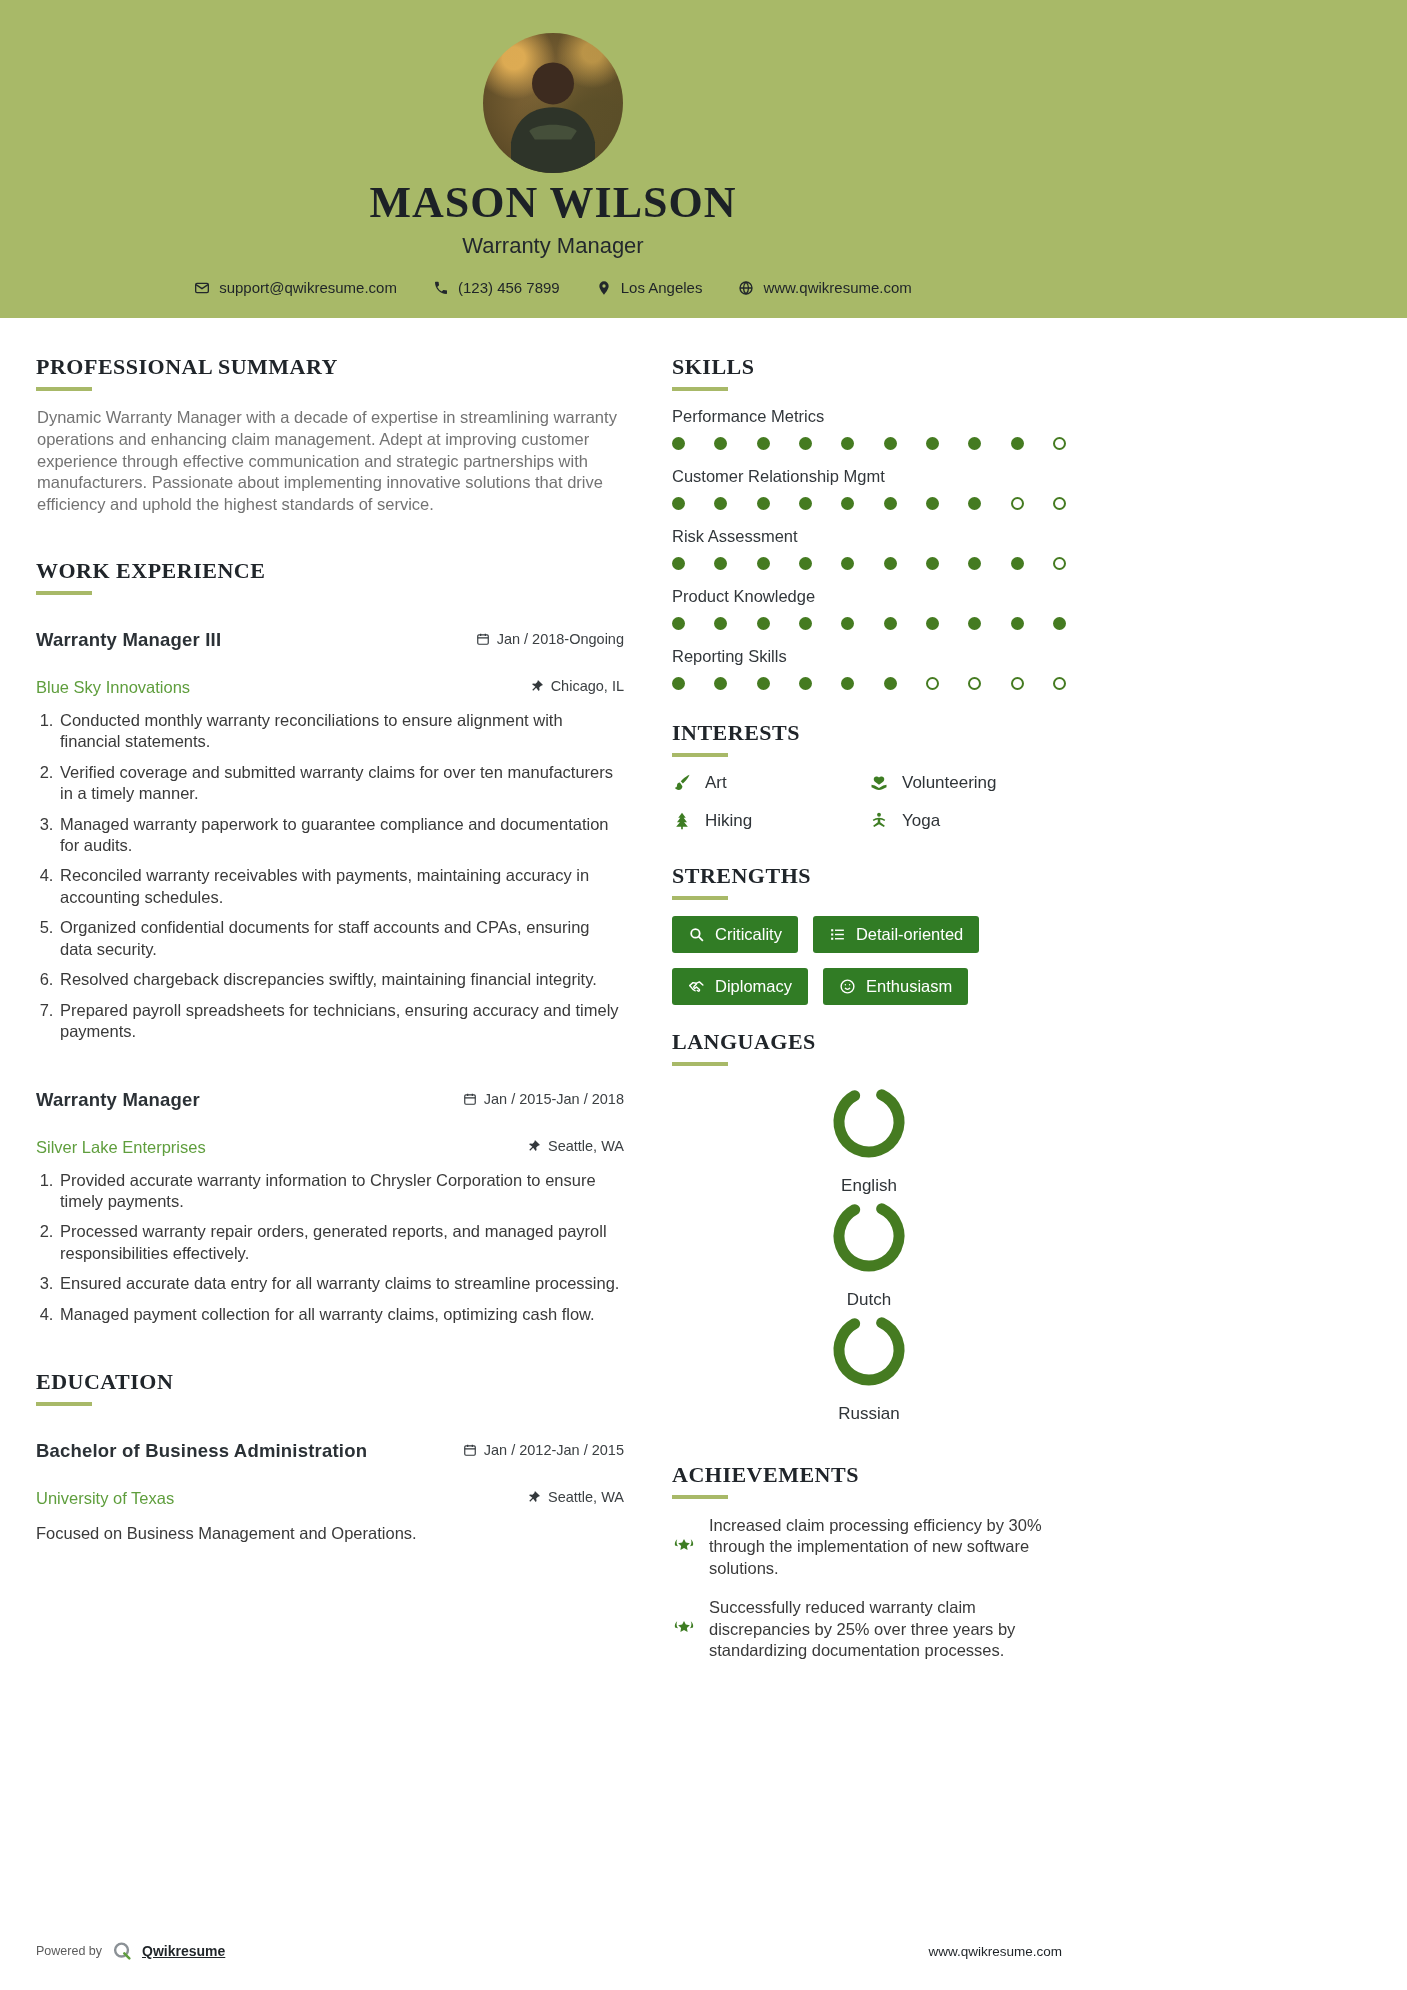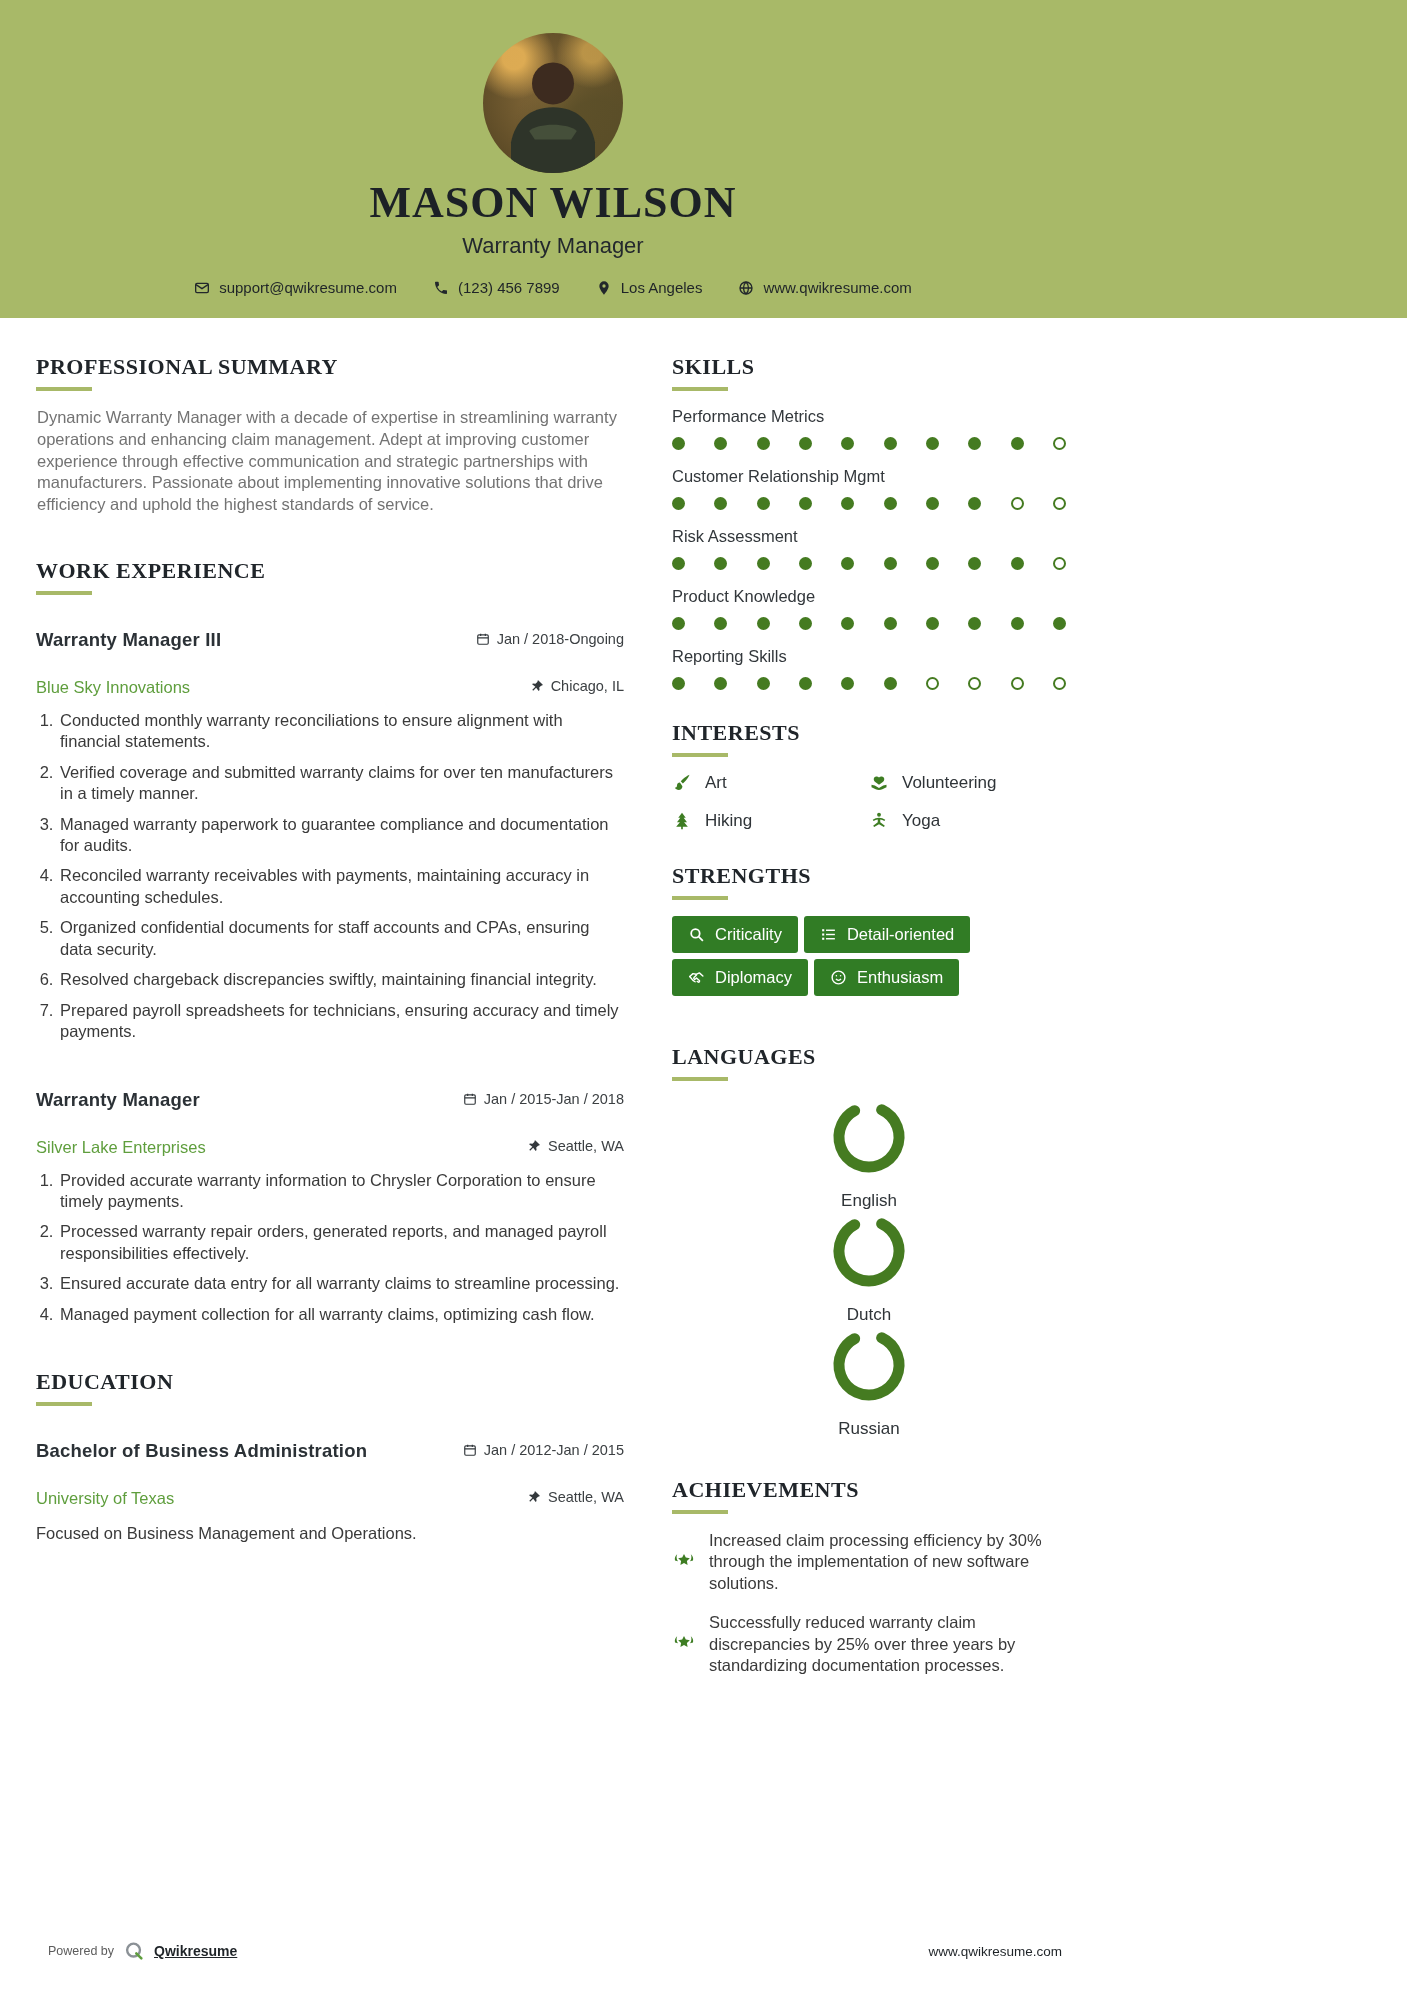--- a/index.html
+++ b/index.html
@@ -64,41 +64,41 @@
   .dot.filled { background:#457b21; }
   .dot.open { border:2.5px solid #457b21; background:#fff; }
 
   
   .interests-grid { display:grid; grid-template-columns:1fr 1fr; row-gap:18px; margin:4px 0 32px; }
   .interest { display:flex; align-items:center; gap:13px; font-size:17px; color:#2f3438; }
   .interest .iicon { color:#3e7d23; display:inline-flex; }
   .interest svg { width:20px; height:20px; display:block; }
 
   
-  .strengths { display:flex; flex-wrap:wrap; gap:6px; margin:6px 0 48px; }
+  .strengths { display:flex; flex-wrap:wrap; gap:15px; margin:6px 0 24px; }
   .strength-btn {
     display:inline-flex; align-items:center; gap:10px; background:#317c25; color:#fff;
     font-size:16.5px; padding:10px 16px; border-radius:3px; line-height:1;
   }
   .strength-btn svg { width:17px; height:17px; display:block; }
 
   
   .langs { display:flex; justify-content:space-between; padding:0 8px; margin:12px 0 38px;flex-direction:column; }
   .lang { display:flex; flex-direction:column; align-items:center; gap:14px; }
   .lang svg { width:80px; height:80px; display:block; }
   .lang circle { stroke:#457b21; }
   .lang-label { font-size:17px; color:#2f3438; }
 
   
   .ach-item { display:flex; align-items:center; gap:13px; font-size:16.5px; line-height:1.3; color:#3a3a3a; margin-bottom:18px; }
   .ach-item .aicon { color:#3e7d23; flex:none; margin-top:1px; display:inline-flex; }
   .ach-item svg { width:24px; height:24px; display:block; }
 
   
-  .footer { position:absolute; left:48px; right:345px; bottom:28px; display:flex; justify-content:space-between; align-items:center; }
+  .footer { position:absolute; left:36px; right:345px; bottom:28px; display:flex; justify-content:space-between; align-items:center; }
   .footer-left { display:flex; align-items:center; gap:9px; }
   .powered { font-size:12.5px; color:#5c5c5c; }
   .qlogo svg { width:22px; height:22px; display:block; }
   .brand { font-size:14px; color:#1f2428; font-weight:700; text-decoration:underline; }
   .site { font-size:13.5px; color:#1f2428; }
 </style>
 </head>
 <body>
 
 <div class="page">

